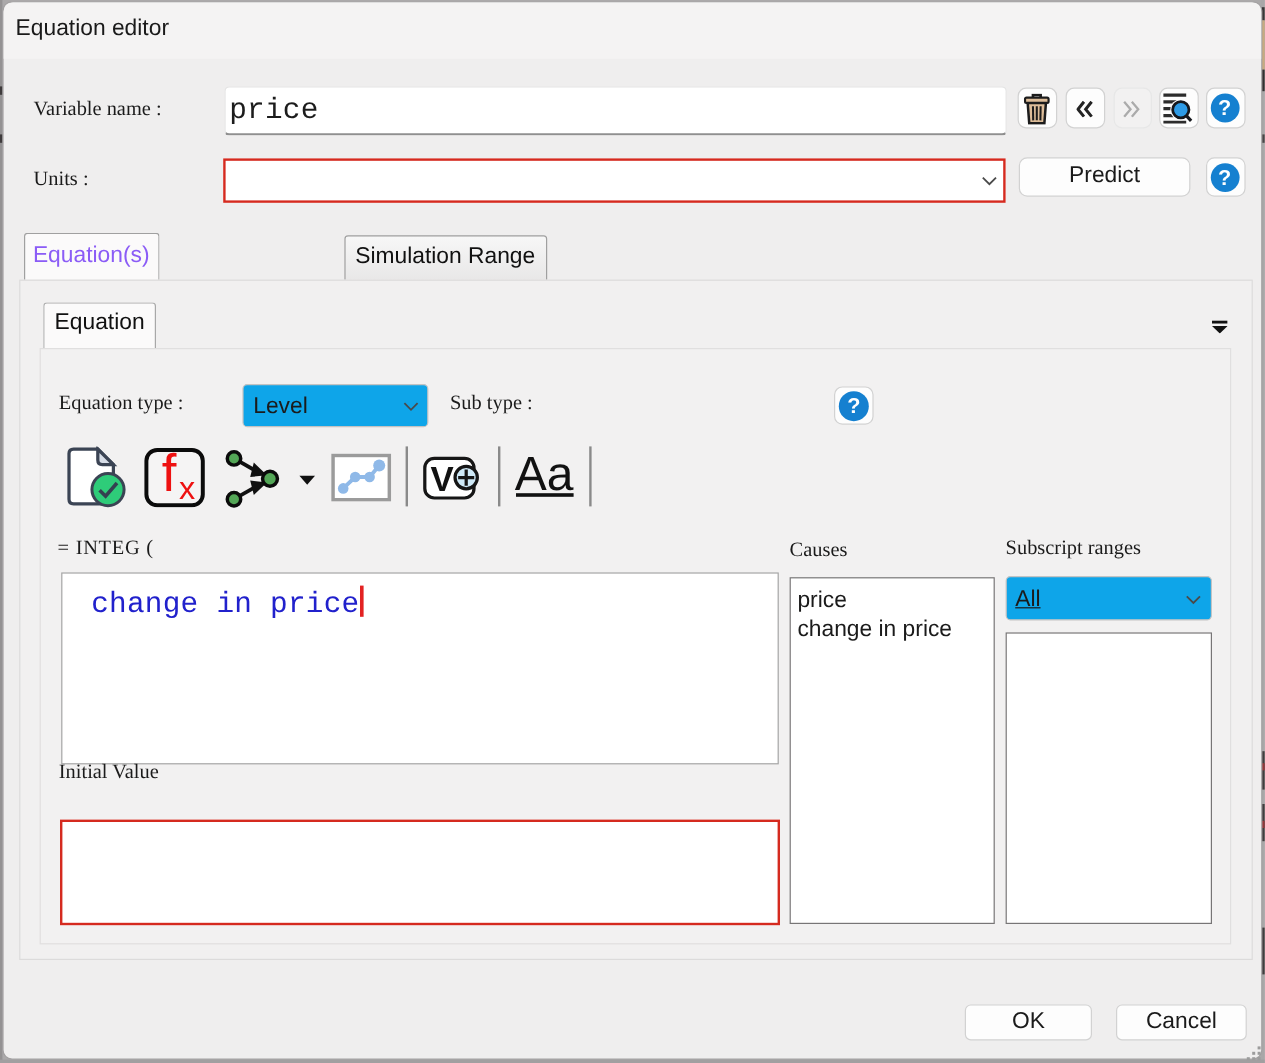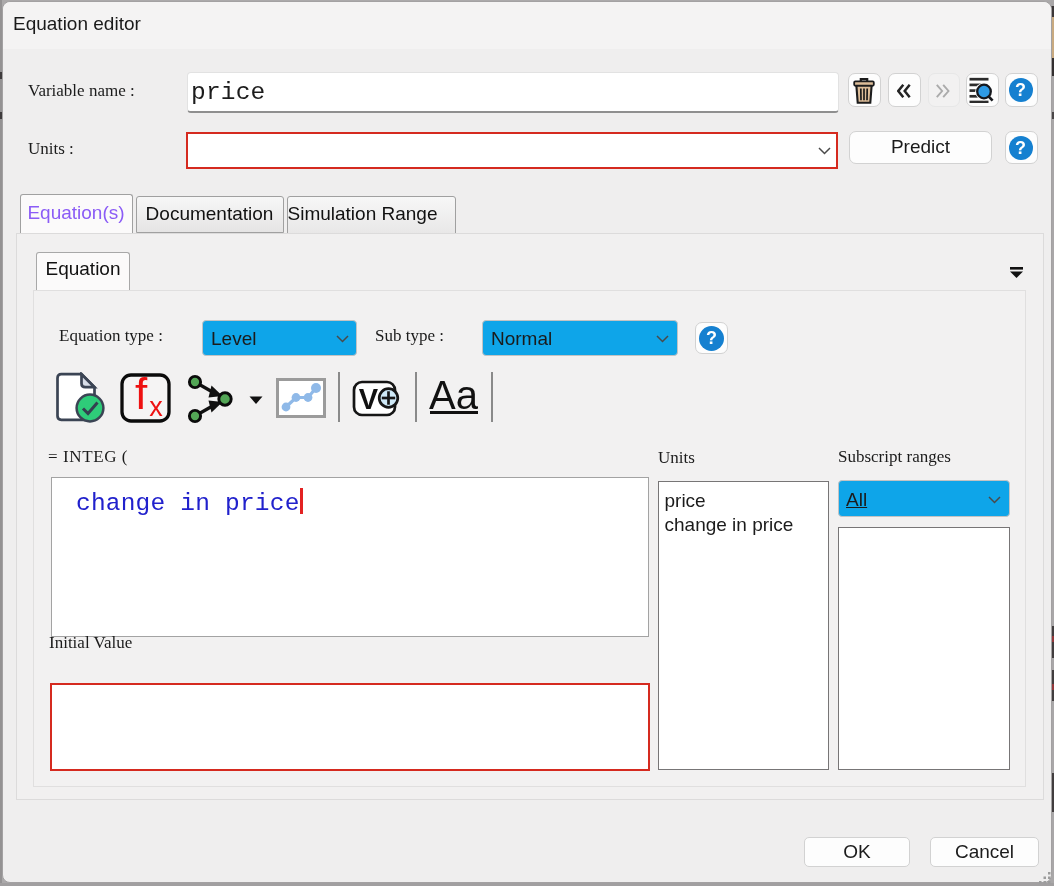--- a/index.html
+++ b/index.html
@@ -84,48 +84,41 @@
   <div class="lbl" style="left:25px;top:136.5px;">Units :</div>
   <div class="abs" style="left:183px;top:130px;width:652px;height:37px;background:#fff;border:2px solid #d52a1f;"></div>
   <svg class="chev" style="left:815px;top:144.5px;" viewBox="0 0 13 8">
       <path d="M1 1 L6.5 6.5 L12 1" fill="none" stroke="#4a4a4a" stroke-width="1.5"></path>
     </svg>
   <div class="btn" style="left:846px;top:129px;width:143px;height:33px;"></div>
   <div class="abs" style="left:846px;top:129px;width:143px;height:33px;font-size:19px;color:#1b1b1b;text-align:center;line-height:32px;border-radius:10px;">Predict</div>
   <div class="btn" style="left:1001.5px;top:129px;width:33px;height:33px;"></div>
   <div class="abs" style="left:1005.5px;top:133.5px;width:24px;height:24px;border-radius:50%;background:#1580d0;color:#fff;font-size:18px;font-weight:bold;text-align:center;line-height:24px;">?</div>
 
-  <div class="abs" style="left:132.5px;top:193.5px;width:148px;height:37.5px;background:linear-gradient(#f7f7f7,#e5e4e4);border:1px solid #a0a0a0;border-radius:3px 3px 0 0;font-size:19px;color:#111;text-align:center;line-height:33px;">Documentation</div>
-  <div class="abs" style="left:283.5px;top:193.5px;width:169px;height:46px;background:linear-gradient(#f7f7f7,#e5e4e4);border:1px solid #a0a0a0;border-radius:3px 3px 0 0;font-size:19px;color:#111;line-height:33px;">Simulation Range</div>
+  <div class="abs" style="left:283.5px;top:193.5px;width:169px;height:46px;background:linear-gradient(#f7f7f7,#e5e4e4);border:1px solid #a0a0a0;border-radius:3px 3px 0 0;font-size:19px;color:#111;text-align:center;line-height:33px;">Simulation Range</div>
   <div class="abs" style="left:16.5px;top:191.5px;width:113px;height:40px;background:#fbfafa;border:1px solid #a0a0a0;border-bottom:none;border-radius:3px 3px 0 0;font-size:19px;color:#8b5cf6;text-align:center;line-height:35px;">Equation(s)</div>
 
   <div class="abs" style="left:13px;top:231px;width:1028px;height:567px;background:#f1f0f0;border:1px solid #dcdbdb;"></div>
 
   <div class="abs" style="left:33px;top:250px;width:94px;height:39px;background:#fbfafa;border:1px solid #a8a8a8;border-bottom:none;border-radius:3px 3px 0 0;font-size:19px;color:#111;text-align:center;line-height:32px;">Equation</div>
   <svg class="abs" style="left:1007px;top:265px;" width="13" height="11" viewBox="0 0 13 11">
     <rect x="0" y="0" width="13" height="2.6" fill="#111"></rect>
     <path d="M0 4.6 L13 4.6 L6.5 11 Z" fill="#111"></path>
   </svg>
 
   <div class="abs" style="left:30px;top:288px;width:993px;height:497px;background:#f2f1f1;border:1px solid #e0dfdf;"></div>
 
-  <div class="lbl" style="left:56px;top:324px;">Equation type :</div>
+  <div class="lbl" style="left:46px;top:324px;">Equation type :</div>
   <div class="combo" style="left:199px;top:318px;width:155px;height:36px;">
       <span class="ctext">Level</span>
     <svg class="chev" style="right:7px;top:14px;" viewBox="0 0 13 8">
         <path d="M1 1 L6.5 6.5 L12 1" fill="none" stroke="#4a4a4a" stroke-width="1.5"></path>
       </svg>
   </div>
   <div class="lbl" style="left:372px;top:324px;">Sub type :</div>
-  <div class="combo" style="left:479px;top:318px;width:196px;height:36px;">
-      <span class="ctext">Normal</span>
-    <svg class="chev" style="right:8px;top:14px;" viewBox="0 0 13 8">
-        <path d="M1 1 L6.5 6.5 L12 1" fill="none" stroke="#4a4a4a" stroke-width="1.5"></path>
-      </svg>
-  </div>
   <div class="btn" style="left:692px;top:320px;width:33px;height:32px;"></div>
   <div class="abs" style="left:696px;top:324px;width:25px;height:25px;border-radius:50%;background:#1580d0;color:#fff;font-size:18px;font-weight:bold;text-align:center;line-height:25px;">?</div>
 
   <svg class="abs" style="left:51px;top:370px;" width="52" height="52" viewBox="0 0 52 52">
     <path d="M3.5 6 Q3.5 2.2 7.3 2.2 L27.5 2.2 L40.5 15.2 L40.5 44 Q40.5 47.8 36.7 47.8 L7.3 47.8 Q3.5 47.8 3.5 44 Z" fill="#fff" stroke="#3b4454" stroke-width="2.7"></path>
     <path d="M27.5 2.2 L27.5 11.4 Q27.5 15.2 31.3 15.2 L40.5 15.2 Z" fill="#d7dde7" stroke="#3b4454" stroke-width="2.7"></path>
     <circle cx="36" cy="36" r="13.4" fill="#2ecc79" stroke="#3b4454" stroke-width="2.5"></circle>
     <path d="M29 36.5 L34 41.5 L43.5 30.5" fill="none" stroke="#344050" stroke-width="3"></path>
   </svg>
   <svg class="abs" style="left:117px;top:371px;" width="51" height="50" viewBox="0 0 51 50">
@@ -158,21 +151,21 @@
     <circle cx="36.5" cy="19" r="9.3" fill="#cfe9f7" stroke="#161616" stroke-width="2.7"></circle>
     <line x1="29.8" y1="19" x2="43.2" y2="19" stroke="#161616" stroke-width="2.7"></line>
     <line x1="36.5" y1="12.3" x2="36.5" y2="25.7" stroke="#161616" stroke-width="2.7"></line>
   </svg>
   <div class="abs" style="left:412px;top:369.5px;width:2px;height:50px;background:#8a8a8a;"></div>
   <div class="abs" style="left:426px;top:371px;font-size:40px;color:#111;letter-spacing:0px;">Aa</div>
   <div class="abs" style="left:426.5px;top:408.5px;width:48px;height:3.8px;background:#111;"></div>
   <div class="abs" style="left:488px;top:369.5px;width:2px;height:50px;background:#8a8a8a;"></div>
 
   <div class="lbl" style="left:45px;top:445px;letter-spacing:0.6px;">= INTEG (</div>
-  <div class="lbl" style="left:655px;top:446px;">Units</div>
+  <div class="lbl" style="left:655px;top:446px;">Causes</div>
   <div class="lbl" style="left:835px;top:445px;">Subscript ranges</div>
 
   <div class="abs" style="left:48px;top:475px;width:598px;height:160px;background:#fff;border:1px solid #a3a3a3;"></div>
   <div class="abs" style="left:73px;top:486px;font-family:'Liberation Mono',monospace;font-size:24.5px;color:#2121cc;letter-spacing:0.2px;">change in price<span style="display:inline-block;width:3px;height:26px;background:#e32222;vertical-align:-4px;"></span></div>
 
   <div class="lbl" style="left:46px;top:631px;">Initial Value</div>
   <div class="abs" style="left:47px;top:681px;width:600px;height:88px;background:#fff;border:2px solid #d52a1f;"></div>
 
   <div class="listbox" style="left:655px;top:479px;width:171px;height:289px;"></div>
   <div class="abs" style="left:661.5px;top:487px;font-size:19px;color:#1b1b1b;line-height:23.5px;">price<br>change in price</div>

